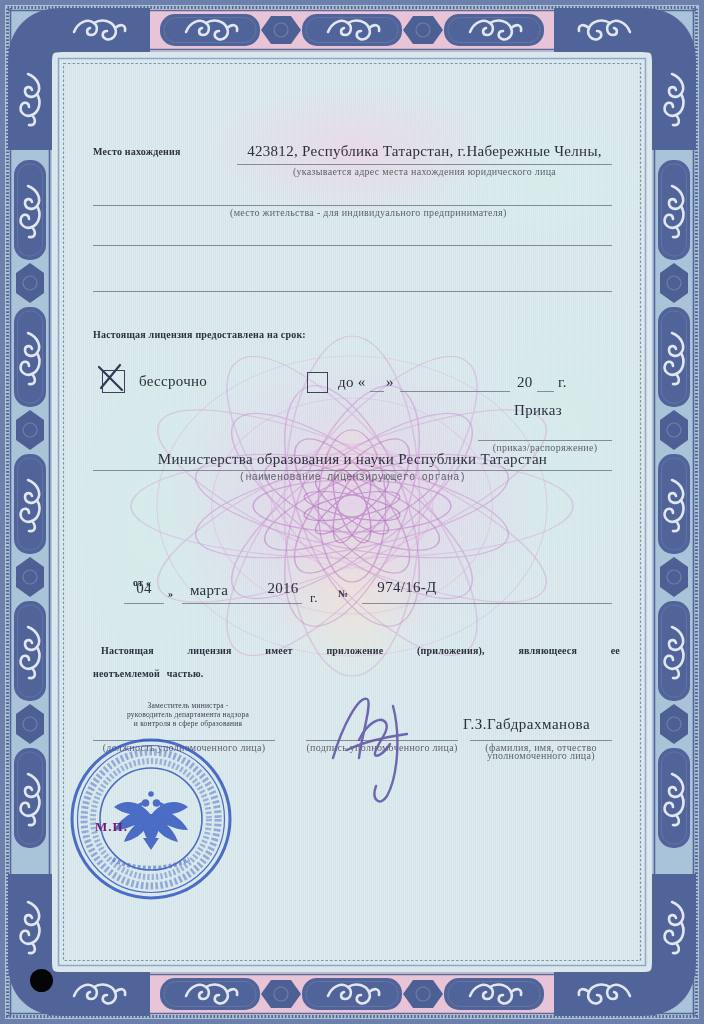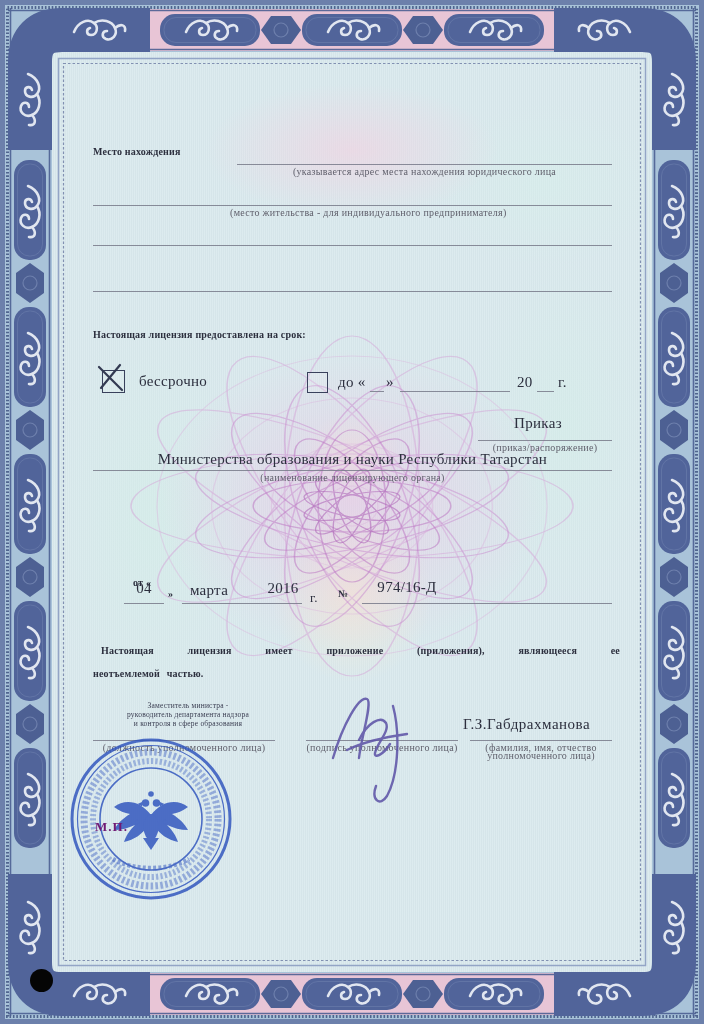--- a/index.html
+++ b/index.html
@@ -170,20 +170,21 @@
     <use href="#hex" transform="translate(674,283) rotate(90)"></use>
     <use href="#hex" transform="translate(674,430) rotate(90)"></use>
     <use href="#hex" transform="translate(674,577) rotate(90)"></use>
     <use href="#hex" transform="translate(674,724) rotate(90)"></use>
 
     <rect x="58.5" y="58.5" width="587" height="907" fill="none" stroke="#93a5c6" stroke-width="1.5"></rect>
     <rect x="63.5" y="63.5" width="577" height="897" fill="none" stroke="#6b7ba3" stroke-width="1.2" stroke-dasharray="2.5,2" opacity=".8"></rect>
   </svg>
 
   <div class="el lbl" style="left:93px;top:146px;">Место нахождения</div>
+  <div class="el val ctr" style="left:237px;top:143px;width:375px;">423812, Республика Татарстан, г.Набережные Челны,</div>
   <div class="rule" style="left:237px;top:164px;width:375px;"></div>
   <div class="el cap ctr" style="left:237px;top:168px;width:375px;">(указывается адрес места нахождения юридического лица</div>
 
   <div class="rule" style="left:93px;top:205px;width:519px;"></div>
   <div class="el cap" style="left:230px;top:209px;">(место жительства - для индивидуального предпринимателя)</div>
 
   <div class="rule" style="left:93px;top:245px;width:519px;"></div>
   <div class="rule" style="left:93px;top:291px;width:519px;"></div>
 
   <div class="el lbl" style="left:93px;top:329px;">Настоящая лицензия предоставлена на срок:</div>
@@ -196,27 +197,27 @@
 
   <div class="box" style="left:307px;top:372px;width:19px;height:19px;"></div>
   <div class="el val" style="left:338px;top:374px;">до «</div>
   <div class="rule" style="left:370px;top:391px;width:14px;"></div>
   <div class="el val" style="left:386px;top:374px;">»</div>
   <div class="rule" style="left:400px;top:391px;width:110px;"></div>
   <div class="el val" style="left:517px;top:374px;">20</div>
   <div class="rule" style="left:537px;top:391px;width:17px;"></div>
   <div class="el val" style="left:558px;top:374px;">г.</div>
 
-  <div class="el val ctr" style="left:478px;top:402px;width:120px;margin-top:13px;">Приказ</div>
+  <div class="el val ctr" style="left:478px;top:402px;width:120px;">Приказ</div>
   <div class="rule" style="left:478px;top:440px;width:134px;"></div>
   <div class="el cap ctr" style="left:478px;top:444px;width:134px;">(приказ/распоряжение)</div>
 
   <div class="el val ctr" style="left:93px;top:451px;width:519px;">Министерства образования и науки Республики Татарстан</div>
   <div class="rule" style="left:93px;top:470px;width:519px;"></div>
-  <div class="el cap ctr" style="left:93px;top:474px;width:519px;">(наименование лицензирующего органа)</div>
+  <div class="el cap ctr" style="left:93px;top:474px;width:519px;font-family:Liberation Mono, monospace;">(наименование лицензирующего органа)</div>
 
   <div class="el lbl" style="left:93px;top:577px;margin-left:40px;">от «</div>
   <div class="el val ctr" style="left:122px;top:580px;width:44px;">04</div>
   <div class="rule" style="left:124px;top:603px;width:40px;"></div>
   <div class="el lbl" style="left:168px;top:588px;">»</div>
   <div class="el val ctr" style="left:178px;top:582px;width:62px;">марта</div>
   <div class="rule" style="left:182px;top:603px;width:120px;"></div>
   <div class="el val ctr" style="left:258px;top:580px;width:50px;">2016</div>
   <div class="el val" style="left:310px;top:590px;font-size:13px;">г.</div>
   <div class="el lbl" style="left:338px;top:588px;">№</div>

